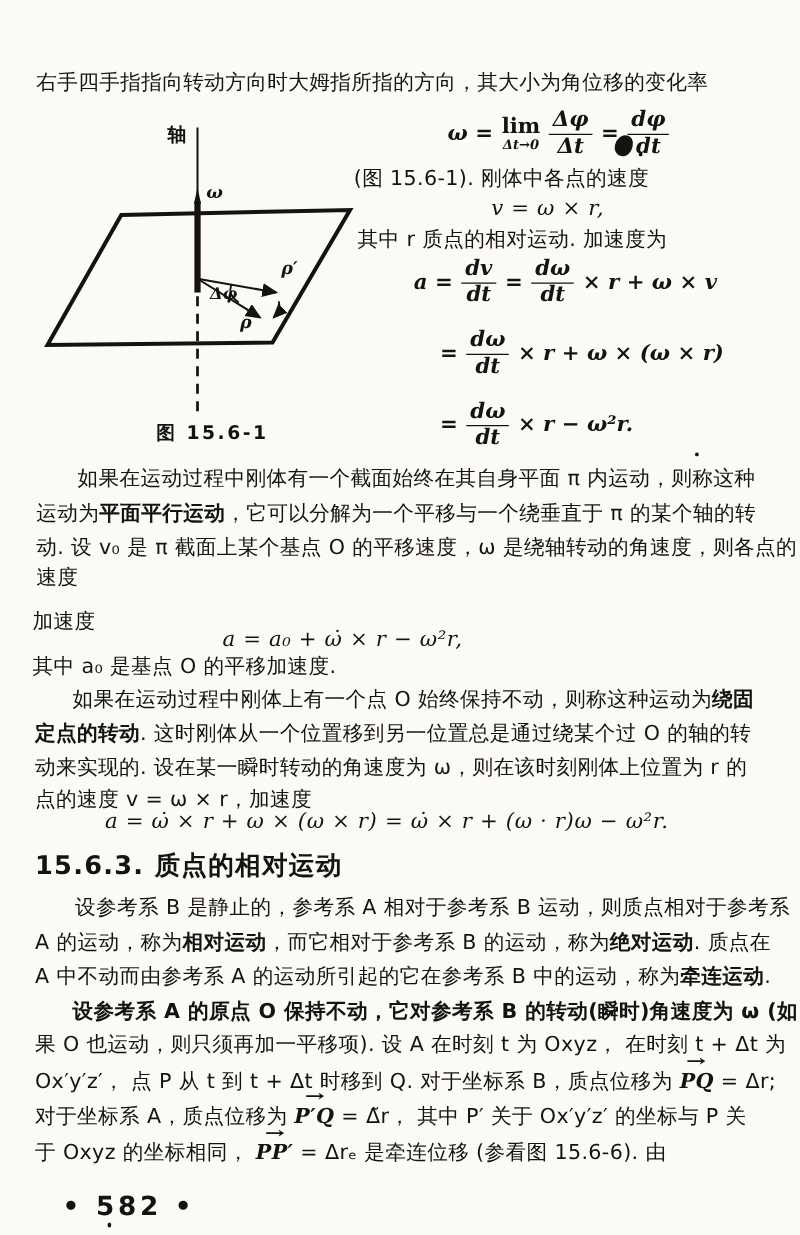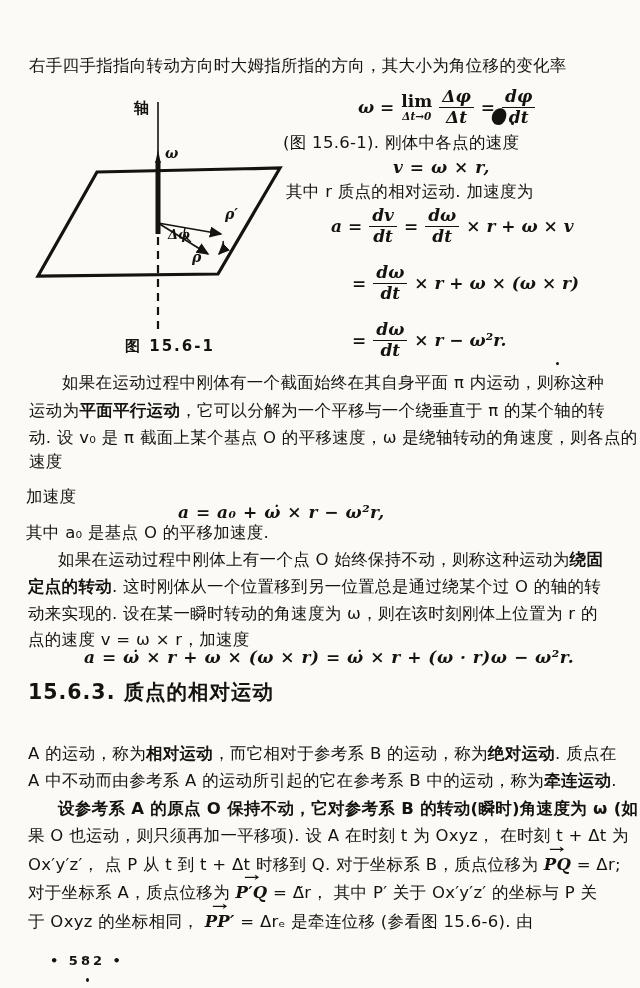--- a/index.html
+++ b/index.html
@@ -18,40 +18,40 @@
     position:absolute; white-space:nowrap;
     font-size:20.5px; font-weight:bold; letter-spacing:1px;
   }
   .fml{
     position:absolute; display:flex; align-items:center; gap:7px;
     font-family:"DejaVu Serif", serif; font-style:italic; font-weight:bold;
     font-size:17px; white-space:nowrap;
   }
   .fml-inline{
     position:absolute; white-space:nowrap;
-    font-family:"DejaVu Serif", serif; font-style:italic; font-weight:bold;
+    font-family:"DejaVu Serif", serif; font-style:italic; font-weight:normal;
     font-size:17px; letter-spacing:0.5px;
   }
   .frac{display:inline-flex; flex-direction:column; align-items:center; line-height:1.05;}
   .frac .num{border-bottom:1.7px solid #151310; padding:0 3px 1px;}
   .frac .den{padding-top:1px;}
   .lim{display:inline-flex; flex-direction:column; align-items:center; line-height:1;}
   .lim .top{font-style:normal; font-weight:bold;}
   .lim .sub{font-size:10.5px; margin-top:1px;}
   .vec{position:relative; display:inline-block; font-family:"DejaVu Serif",serif; font-style:italic; font-weight:bold;}
   .vecarrow{
     position:absolute; top:-12px; left:50%; transform:translateX(-50%) scaleX(1.6);
     font-size:12px; font-style:normal; line-height:1;
   }
   .blob{position:absolute; background:#151310;}
   .caption{
     position:absolute; font-size:15px; font-weight:bold; letter-spacing:2px; white-space:nowrap;padding-left:13px;
   }
   .pagenum{
-    position:absolute; font-size:13px; font-weight:bold; letter-spacing:3px; white-space:nowrap;
+    position:absolute; font-size:21px; font-weight:bold; letter-spacing:3px; white-space:nowrap;
   }
   svg text{fill:#151310;}
 </style>
 </head>
 <body>
 
 <div class="page">
 
   <div class="line" style="left:29px; top:56px;">右手四手指指向转动方向时大姆指所指的方向，其大小为角位移的变化率</div>
 
@@ -152,20 +152,21 @@
   <div class="line" style="left:26px; top:523px;">其中 a₀ 是基点 O 的平移加速度.</div>
 
   <div class="line" style="left:58px; top:550px;"><span>如果在运动过程中刚体上有一个点 O 始终保持不动，则称这种运动为</span><span class="b">绕固</span></div>
   <div class="line" style="left:28px; top:577px;"><span class="b">定点的转动</span><span>.  这时刚体从一个位置移到另一位置总是通过绕某个过 O 的轴的转</span></div>
   <div class="line" style="left:28px; top:604px;">动来实现的. 设在某一瞬时转动的角速度为 ω，则在该时刻刚体上位置为 r 的</div>
   <div class="line" style="left:28px; top:630px;">点的速度 v = ω × r，加速度</div>
   <div class="fml-inline" style="left:84px; top:647px;">a = ω̇ × r + ω × (ω × r) = ω̇ × r + (ω · r)ω − ω²r.</div>
 
   <div class="heading" style="left:28px; top:678px;">15.6.3. 质点的相对运动</div>
 
+  <div class="line" style="left:60px; top:716px;">设参考系 B 是静止的，参考系 A 相对于参考系 B 运动，则质点相对于参考系</div>
   <div class="line" style="left:28px; top:771px;"><span>A 中不动而由参考系 A 的运动所引起的它在参考系 B 中的运动，称为</span><span class="b">牵连运动</span><span>.</span></div>
   <div class="line" style="left:28px; top:744px;"><span>A 的运动，称为</span><span class="b">相对运动</span><span>，而它相对于参考系 B 的运动，称为</span><span class="b">绝对运动</span><span>.  质点在</span></div>
   <div class="line" style="left:58px; top:799px;font-weight:bold;">设参考系 A 的原点 O 保持不动，它对参考系 B 的转动(瞬时)角速度为 ω (如</div>
   <div class="line" style="left:28px; top:826px;">果 O 也运动，则只须再加一平移项). 设 A 在时刻 t 为 Oxyz， 在时刻 t + Δt 为</div>
   <div class="line" style="left:28px; top:855px;"><span>Ox′y′z′， 点 P 从 t 到 t + Δt 时移到 Q.  对于坐标系 B，质点位移为 </span><span class="vec"><span class="vecarrow">→</span><span>PQ</span></span><span> = Δr;</span></div>
   <div class="line" style="left:28px; top:883px;"><span>对于坐标系 A，质点位移为 </span><span class="vec"><span class="vecarrow">→</span><span>P′Q</span></span><span> = Δ̃r， 其中 P′ 关于 Ox′y′z′ 的坐标与 P 关</span></div>
   <div class="line" style="left:28px; top:912px;"><span>于 Oxyz 的坐标相同， </span><span class="vec"><span class="vecarrow">→</span><span>PP′</span></span><span> = Δrₑ 是牵连位移 (参看图 15.6-6). 由</span></div>
 
   <div class="pagenum" style="left:50px; top:953px;">• 582 •</div>
 

